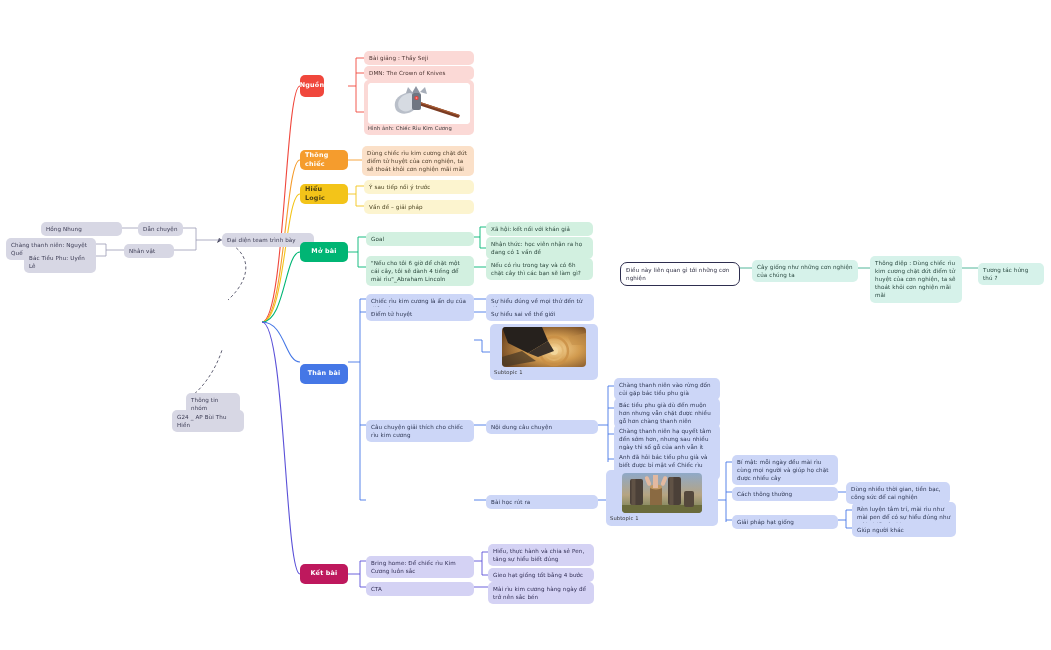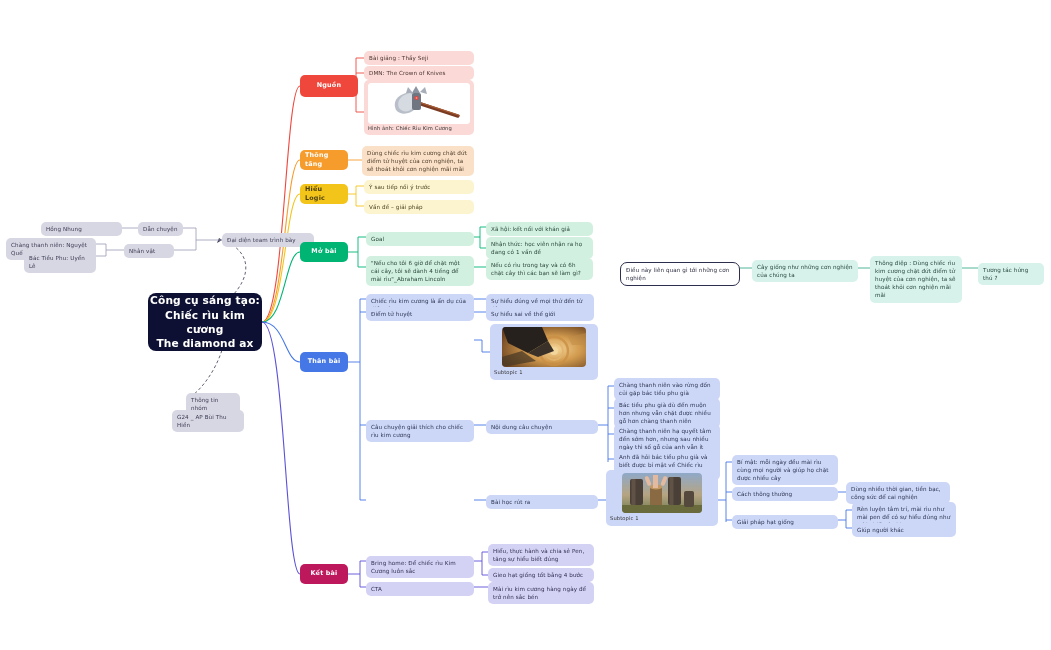--- a/index.html
+++ b/index.html
@@ -38,21 +38,21 @@
   .yellow-chip{background:#f3c419;color:#4a3f12;}
   .yellow{background:#fcf4cf;color:#4a4320;}
 
   
   .green-chip{background:#00b574;}
   .green{background:#d2f0e0;color:#274338;}
   .teal{background:#d6f2ea;color:#26443c;}
   .outline{background:#ffffff;border:1px solid #2e2e4f;color:#2b2b3f;border-radius:7px;}
 
   
-  .blue-chip{background:#4577e6;}
+  .blue-chip{background:#4577e6;margin-top:12px;}
   .blue{background:#ccd6f7;color:#2b3450;}
   .blue-img{background:#ccd6f7;}
 
   
   .purple-chip{background:#be185d;}
   .purple{background:#d4d2f4;color:#2f2c52;}
 
   .imgbox{border-radius:4px;overflow:hidden;}
   .caption{font-size:5.2px;}
   .axe{width:100%;height:100%;display:block;}
@@ -151,43 +151,38 @@
     <path d="M360 561 L 360 587" stroke="#5b51d8" stroke-width="0.9" fill="none"></path>
     <path d="M360 561 L 366 561" stroke="#5b51d8" stroke-width="0.9" fill="none"></path>
     <path d="M360 587 L 366 587" stroke="#5b51d8" stroke-width="0.9" fill="none"></path>
     <path d="M474 561 L 482 561" stroke="#5b51d8" stroke-width="0.9" fill="none"></path>
     <path d="M482 552 L 482 575" stroke="#5b51d8" stroke-width="0.9" fill="none"></path>
     <path d="M482 552 L 488 552" stroke="#5b51d8" stroke-width="0.9" fill="none"></path>
     <path d="M482 575 L 488 575" stroke="#5b51d8" stroke-width="0.9" fill="none"></path>
     <path d="M474 587 L 488 587" stroke="#5b51d8" stroke-width="0.9" fill="none"></path>
   </svg>
 
-  <div class="central" style="left:148px;top:293px;width:114px;height:58px;">
-    <span>Công cụ sáng tạo:</span>
-    <span>Chiếc rìu kim cương</span>
-    <span>The diamond ax</span>
-  </div>
 
   <div class="node gray" style="left:41px;top:222px;width:81px;">Hồng Nhung</div>
 
   <div class="node gray" style="left:138px;top:222px;width:45px;">Dẫn chuyện</div>
 
   <div class="node gray" style="left:6px;top:238px;width:90px;">Chàng thanh niên: Nguyệt Quế</div>
 
   <div class="node gray" style="left:24px;top:251px;width:72px;">Bác Tiều Phu: Uyển Lê</div>
 
   <div class="node gray" style="left:124px;top:244px;width:50px;">Nhân vật</div>
 
   <div class="node gray" style="left:222px;top:233px;width:92px;">Đại diện team  trình bày</div>
 
   <div class="node gray" style="left:186px;top:393px;width:54px;">Thông tin nhóm</div>
 
   <div class="node gray" style="left:172px;top:410px;width:72px;">G24 _ AP Bùi Thu Hiền</div>
 
-  <div class="node chip red-chip" style="left:300px;top:75px;width:58px;height:22px;">Nguồn</div>
+  <div class="node chip red-chip" style="left:300px;top:75px;width:24px;height:22px;">Nguồn</div>
 
   <div class="node red" style="left:364px;top:51px;width:110px;">Bài giảng : Thầy Seji</div>
 
   <div class="node red" style="left:364px;top:66px;width:110px;">DMN:  The Crown of Knives</div>
 
   <div class="node red-img" style="left:364px;top:80px;width:110px;height:55px;padding:2px 4px;">
     <div class="imgbox" style="width:102px;height:41px;background:#ffffff;margin:1px auto 0;">
       <svg class="axe" viewBox="0 0 102 41" preserveAspectRatio="xMidYMid meet">
         <rect width="102" height="41" fill="#ffffff"></rect>
 
@@ -202,21 +197,21 @@
         <path d="M38 10 L 40 4 L 45 10 Z" fill="#a7aeb9"></path>
 
         <rect x="44" y="10" width="9" height="17" rx="2" fill="#6f7682"></rect>
         <circle cx="48.5" cy="15" r="2.1" fill="#e8413a"></circle>
         <circle cx="48.5" cy="15" r="0.9" fill="#ff8d86"></circle>
       </svg>
     </div>
     <div class="caption" style="margin-top:1px;">Hình ảnh: Chiếc Rìu Kim Cương</div>
   </div>
 
-  <div class="node chip orange-chip" style="left:300px;top:150px;width:48px;height:20px;">Thông tăng</div>
+  <div class="node chip orange-chip" style="left:300px;top:150px;width:48px;height:20px;">Thông chiếc</div>
 
   <div class="node orange" style="left:362px;top:146px;width:112px;">Dùng chiếc rìu kim cương chặt đứt điểm tử huyệt của cơn nghiện, ta sẽ thoát khỏi cơn nghiện mãi mãi</div>
 
   <div class="node chip yellow-chip" style="left:300px;top:184px;width:48px;height:20px;">Hiểu Logic</div>
 
   <div class="node yellow" style="left:364px;top:180px;width:110px;">Ý sau tiếp nối ý trước</div>
 
   <div class="node yellow" style="left:364px;top:200px;width:110px;">Vấn đề – giải pháp</div>
 
   <div class="node chip green-chip" style="left:300px;top:242px;width:48px;height:20px;">Mở bài</div>

